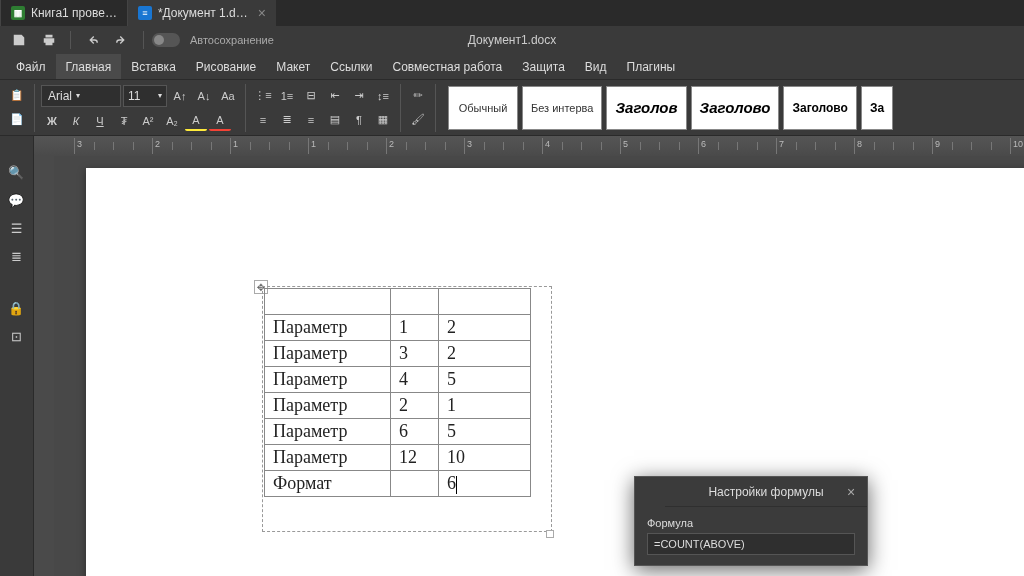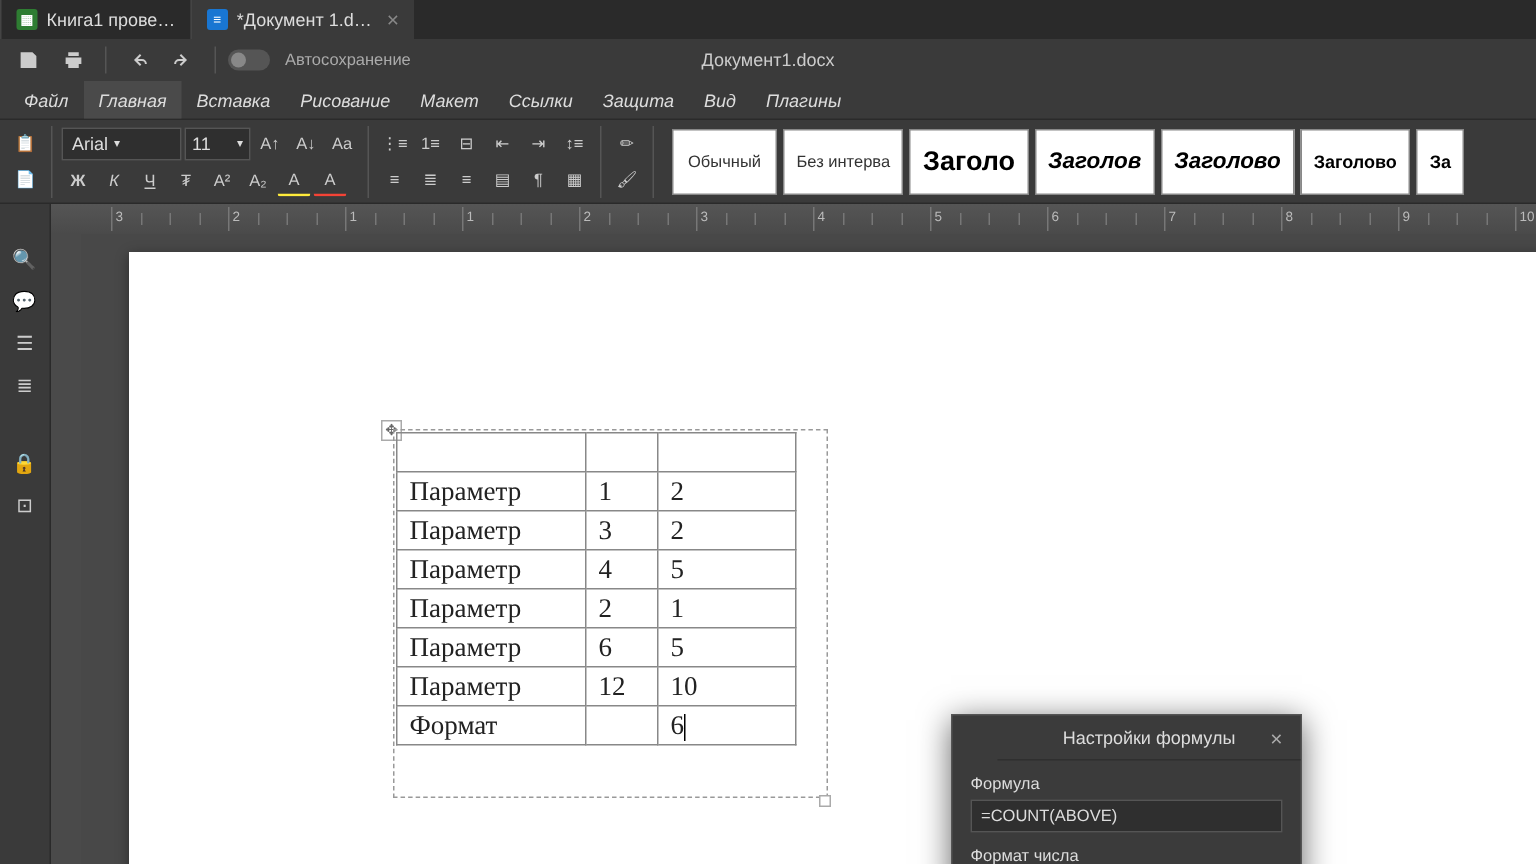--- a/index.html
+++ b/index.html
@@ -20,21 +20,21 @@
   
   .qabar { height: 28px; background: #3a3a3a; display: flex; align-items: center; padding: 0 6px; gap: 4px; }
   .qabtn { width: 26px; height: 22px; display: flex; align-items: center; justify-content: center; color: #ccc; border-radius: 3px; cursor: pointer; }
   .qsep { width: 1px; height: 18px; background: #555; margin: 0 4px; }
   .toggle { width: 28px; height: 14px; background: #555; border-radius: 7px; position: relative; }
   .toggle::after { content: ""; position: absolute; left: 2px; top: 2px; width: 10px; height: 10px; background: #888; border-radius: 50%; }
   .docname { position: absolute; left: 50%; transform: translateX(-50%); color: #ccc; font-size: 12px; }
 
   
   .menubar { height: 26px; background: #3a3a3a; display: flex; align-items: center; padding: 0 6px; gap: 0; border-bottom: 1px solid #2a2a2a; }
-  .menuitem { padding: 0 10px; height: 100%; display: flex; align-items: center; color: #ddd; font-size: 12px; cursor: pointer; font-style: italic; }
+  .menuitem { padding: 0 10px; height: 100%; display: flex; align-items: center; color: #ddd; font-size: 12px; cursor: pointer; }
   .menuitem.active { background: #4a4a4a; }
 
   
   .toolbar { height: 56px; background: #3a3a3a; display: flex; align-items: center; padding: 0 6px; border-bottom: 1px solid #2a2a2a; }
   .tool-col { display: flex; flex-direction: column; gap: 4px; height: 48px; justify-content: center; padding-right: 6px; margin-right: 6px; border-right: 1px solid #555; }
   .tool-row { display: flex; gap: 2px; align-items: center; }
   .tbtn { width: 22px; height: 20px; display: flex; align-items: center; justify-content: center; color: #ccc; border-radius: 2px; cursor: pointer; font-size: 11px; }
   .font-select { background: #2f2f2f; border: 1px solid #555; color: #ddd; height: 22px; padding: 0 6px; font-size: 12px; display: flex; align-items: center; gap: 4px; }
   .size-select { background: #2f2f2f; border: 1px solid #555; color: #ddd; height: 22px; width: 44px; padding: 0 4px; font-size: 12px; display: flex; align-items: center; }
 
@@ -126,20 +126,21 @@
   <span class="docname">Документ1.docx</span>
 </div>
 
 <div class="menubar">
   <div class="menuitem">Файл</div>
   <div class="menuitem active">Главная</div>
   <div class="menuitem">Вставка</div>
   <div class="menuitem">Рисование</div>
   <div class="menuitem">Макет</div>
   <div class="menuitem">Ссылки</div>
+  <div class="menuitem">Совместная работа</div>
   <div class="menuitem">Защита</div>
   <div class="menuitem">Вид</div>
   <div class="menuitem">Плагины</div>
 </div>
 
 <div class="toolbar">
   <div class="tool-col">
     <div class="tool-row">
       <div class="tbtn">📋</div>
     </div>
@@ -200,21 +201,20 @@
     <div class="tool-row">
         <div class="tbtn">✏</div>
       </div>
     <div class="tool-row">
         <div class="tbtn">🖌</div>
       </div>
   </div>
   <div class="gallery">
     <div class="style-box">Обычный</div>
     <div class="style-box">Без интерва</div>
-    <div class="style-box h1">Заголо</div>
     <div class="style-box h2">Заголов</div>
     <div class="style-box h2">Заголово</div>
     <div class="style-box h3">Заголово</div>
     <div class="style-box h3" style="min-width:30px">За</div>
   </div>
 </div>
 
 <div class="ruler-row">
   <div class="ruler-corner"></div>
   <div class="ruler">
@@ -348,20 +348,19 @@
     </div>
 
     <div class="dialog">
       <div class="dlg-title">
         <span>Настройки формулы</span>
         <span class="dlg-close">×</span>
       </div>
       <div class="dlg-body">
         <div class="dlg-label">Формула</div>
         <input class="dlg-input" value="=COUNT(ABOVE)" style="">
-        <div class="dlg-label" style="margin-top:10px">Формат числа</div>
         
         
       </div>
 
     </div>
   </div>
 </div>
 
 </body></html>

